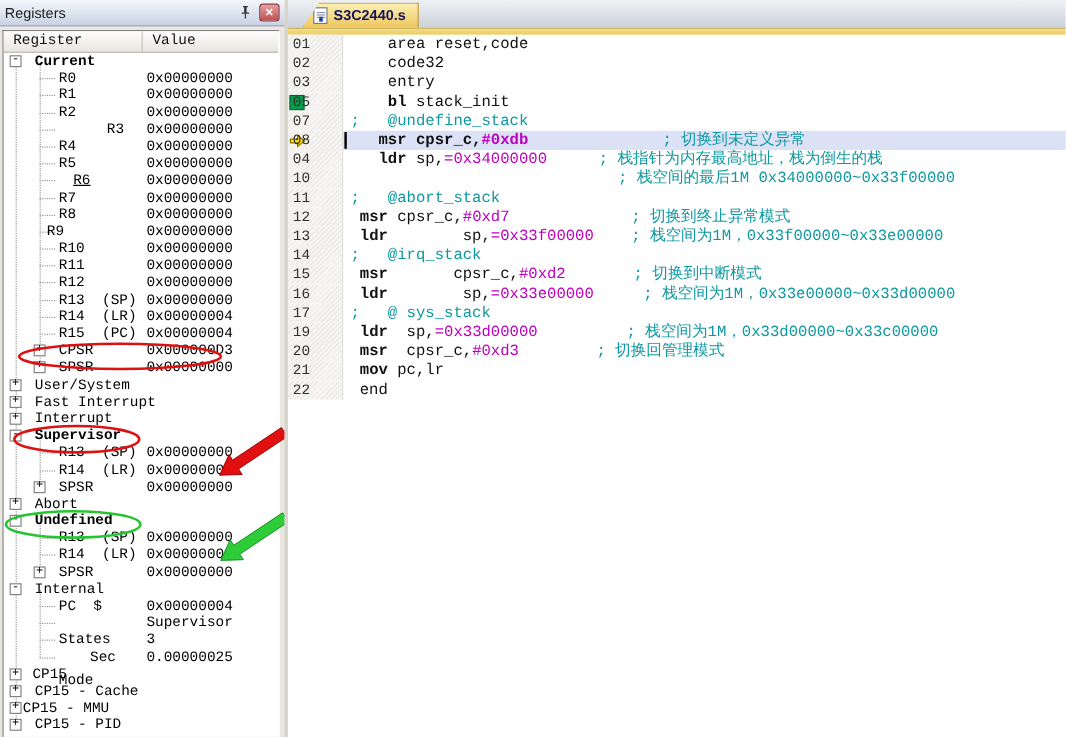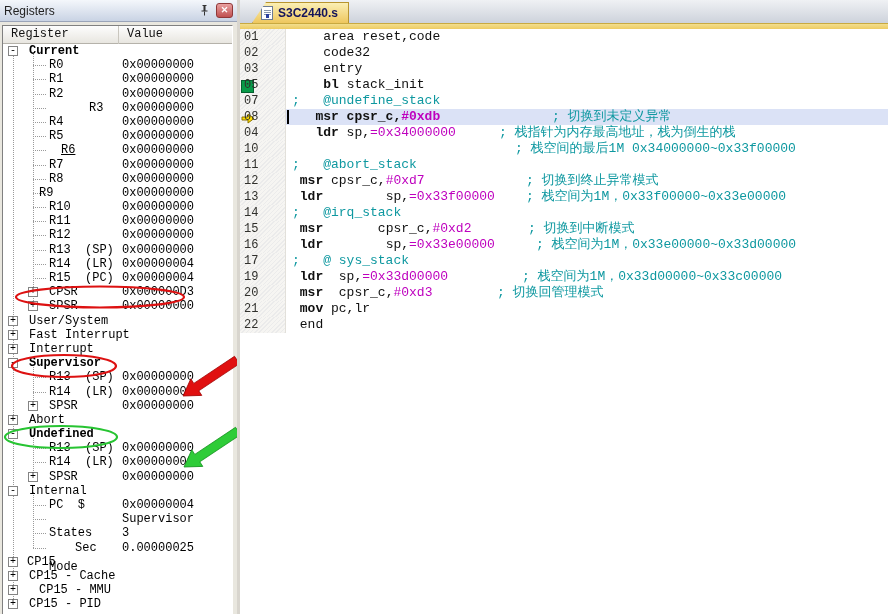--- a/index.html
+++ b/index.html
@@ -132,21 +132,21 @@
         <div class="reg-row"><span class="stub" style="left: 30px; width: 13px;"></span><span class="lab" style="left: 46px;">R13  (SP)</span><span class="val">0x00000000</span></div>
         <div class="reg-row"><span class="stub" style="left: 30px; width: 13px;"></span><span class="lab" style="left: 46px;">R14  (LR)</span><span class="val">0x00000000</span></div>
         <div class="reg-row"><span class="toggle" style="left: 25px;">+</span><span class="lab" style="left: 46px;">SPSR</span><span class="val">0x00000000</span></div>
         <div class="reg-row"><span class="toggle" style="left: 5px;">-</span><span class="lab" style="left: 26px;">Internal</span></div>
         <div class="reg-row"><span class="stub" style="left: 30px; width: 13px;"></span><span class="lab" style="left: 46px;">PC  $</span><span class="val">0x00000004</span></div>
         <div class="reg-row"><span class="stub" style="left: 30px; width: 13px;"></span><span class="lab" style="left: 46px; margin-top: 48px;">Mode</span><span class="val">Supervisor</span></div>
         <div class="reg-row"><span class="stub" style="left: 30px; width: 13px;"></span><span class="lab" style="left: 46px;">States</span><span class="val">3</span></div>
         <div class="reg-row"><span class="stub" style="left: 30px; width: 13px;"></span><span class="lab" style="left: 46px; margin-left: 26px;">Sec</span><span class="val">0.00000025</span></div>
         <div class="reg-row"><span class="toggle" style="left: 5px;">+</span><span class="lab" style="left: 24px;">CP15</span></div>
         <div class="reg-row"><span class="toggle" style="left: 5px;">+</span><span class="lab" style="left: 26px;">CP15 - Cache</span></div>
-        <div class="reg-row"><span class="toggle" style="left: 5px;">+</span><span class="lab" style="left: 36px;">CP15 - MMU</span></div>
+        <div class="reg-row"><span class="toggle" style="left: 5px;">+</span><span class="lab" style="left: 16px;">CP15 - MMU</span></div>
         <div class="reg-row"><span class="toggle" style="left: 5px;">+</span><span class="lab" style="left: 26px;">CP15 - PID</span></div>
       </div>
   </div>
 
   <svg class="overlay" width="237" height="614" viewBox="0 0 237 614">
     <ellipse cx="100" cy="297" rx="84" ry="10.5" fill="none" stroke="#DD1111" stroke-width="2.2"></ellipse>
     <ellipse cx="64" cy="366" rx="52" ry="11" fill="none" stroke="#DD1111" stroke-width="2.2"></ellipse>
     <ellipse cx="61" cy="437" rx="56" ry="11" fill="none" stroke="#27C432" stroke-width="2.2"></ellipse>
     <polygon points="183,396 190.8,378.8 193.8,383.4 234.5,356.3 239.5,363.7 198.8,390.8 201.8,395.4" fill="#E01010" stroke="#A00000" stroke-width="0.8"></polygon>
     <polygon points="184,467 191.8,449.8 194.8,454.4 235.5,427.3 240.5,434.7 199.8,461.8 202.8,466.4" fill="#2ECC38" stroke="#0E8E18" stroke-width="0.8"></polygon>

